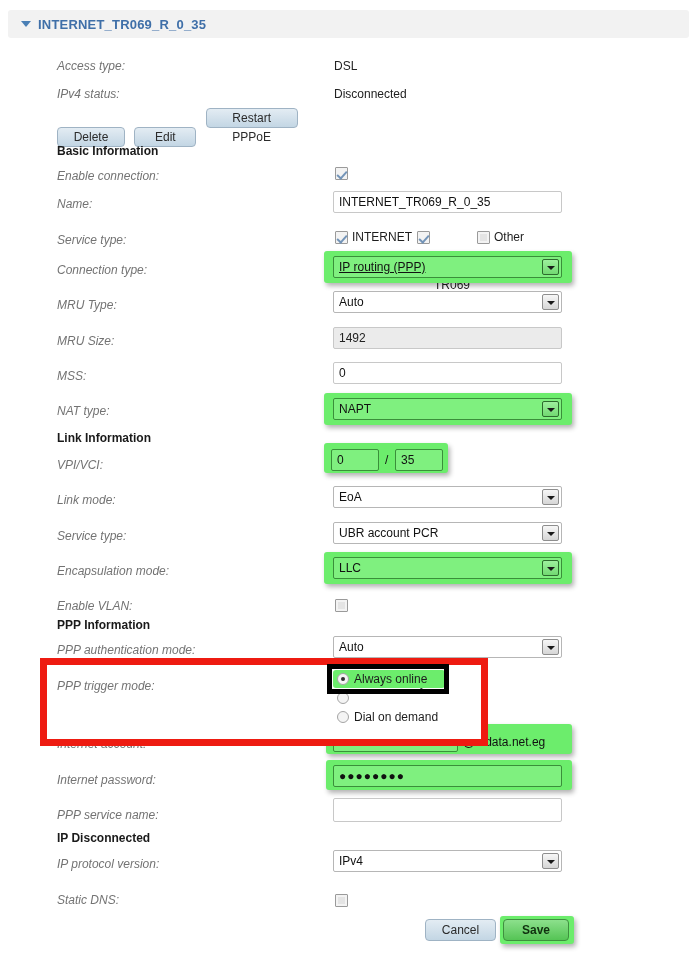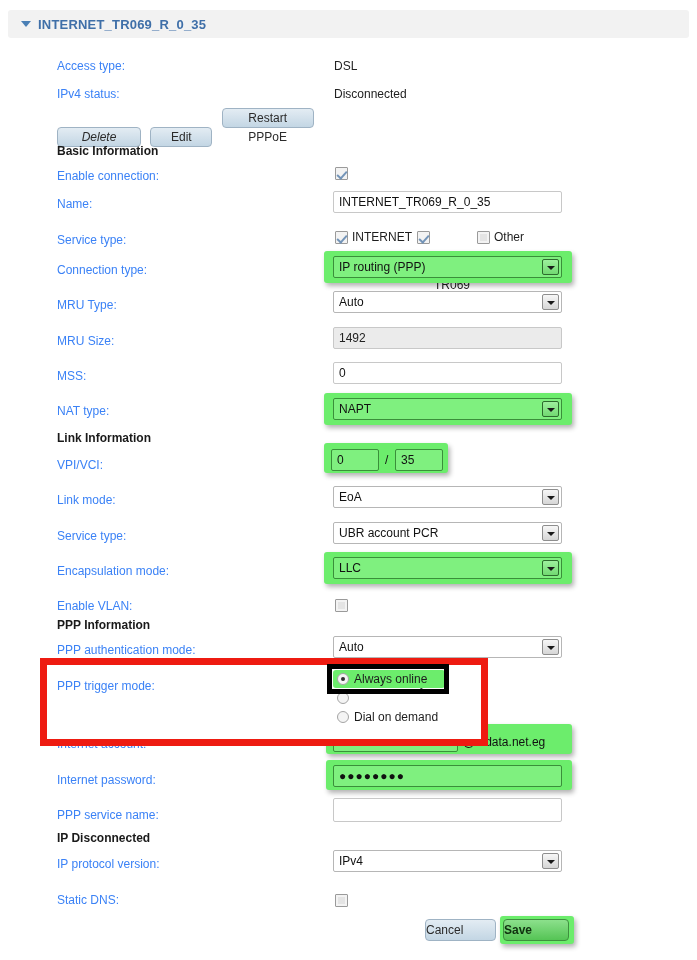--- a/index.html
+++ b/index.html
@@ -49,23 +49,24 @@
     position: absolute;
     left: 0;
     width: 697px;
     height: 22px;
   }
   .lbl {
     position: absolute;
     left: 57px;
     top: 0;
     font-size: 12px;
-    color: #3b82f6;
+    color: #737373;
     white-space: nowrap;
     line-height: 18px;
+    font-style: italic;
   }
   .val {
     position: absolute;
     left: 334px;
     top: 0;
     font-size: 12px;
     color: #222;
     line-height: 18px;
     white-space: nowrap;
   }
@@ -88,21 +89,21 @@
     color: #2b2b2b;
     text-align: center;
     border: 1px solid #9fb3c4;
     border-radius: 4px;
     background: linear-gradient(#e3ecf3, #c3d6e4);
     box-sizing: border-box;
     cursor: pointer;
   }
   .btnbar { position: absolute; left: 57px; top: 108px; }
   .btnbar .btn { margin-right: 6px; }
-  #btn-delete { width: 84px; font-style: italic; }
+  #btn-delete { width: 68px; }
   #btn-edit   { width: 62px; }
   #btn-restart{ width: 92px; }
 
   
   .field {
     position: absolute;
     left: 333px;
     box-sizing: border-box;
     height: 22px;
     border: 1px solid #c8c8c8;
@@ -245,20 +246,21 @@
     box-sizing: border-box;
     z-index: 60;
     background: transparent;
   }
 
   
   .footer-btn {
     position: absolute;
     height: 22px;
     line-height: 21px;
+    text-align: center;
     font-size: 12px;
     border-radius: 4px;
     box-sizing: border-box;
     cursor: pointer;
   }
   #btn-cancel {
     left: 425px; top: 919px; width: 71px;
     border: 1px solid #9fb3c4;
     background: linear-gradient(#e3ecf3, #c3d6e4);
     color: #2b2b2b;
@@ -329,21 +331,21 @@
 <span class="cb-label" style="left:352px; top:231px;">INTERNET</span>
 <span class="cbox checked" style="left:417px; top:231px;"></span>
 <span class="cb-label" style="left:434px; top:231px;margin-top:48px;">TR069</span>
 <span class="cbox unchecked" style="left:477px; top:231px;"></span>
 <span class="cb-label" style="left:494px; top:231px;">Other</span>
 
 <div class="row" style="top:261px;">
   <span class="lbl">Connection type:</span>
 </div>
 <div class="hl-green" style="left:324px; top:251px; width:248px; height:32px;"></div>
-<div class="select green" style="top:256px; z-index:5;">
+<div class="select green" style="top:256px; z-index:5;text-decoration:underline;">
   <span>IP routing (PPP)</span>
   <span class="arrowbox"></span>
 </div>
 
 <div class="row" style="top:296px;">
   <span class="lbl">MRU Type:</span>
 </div>
 <div class="select" style="top:291px;">
   <span>Auto</span>
   <span class="arrowbox"></span>

